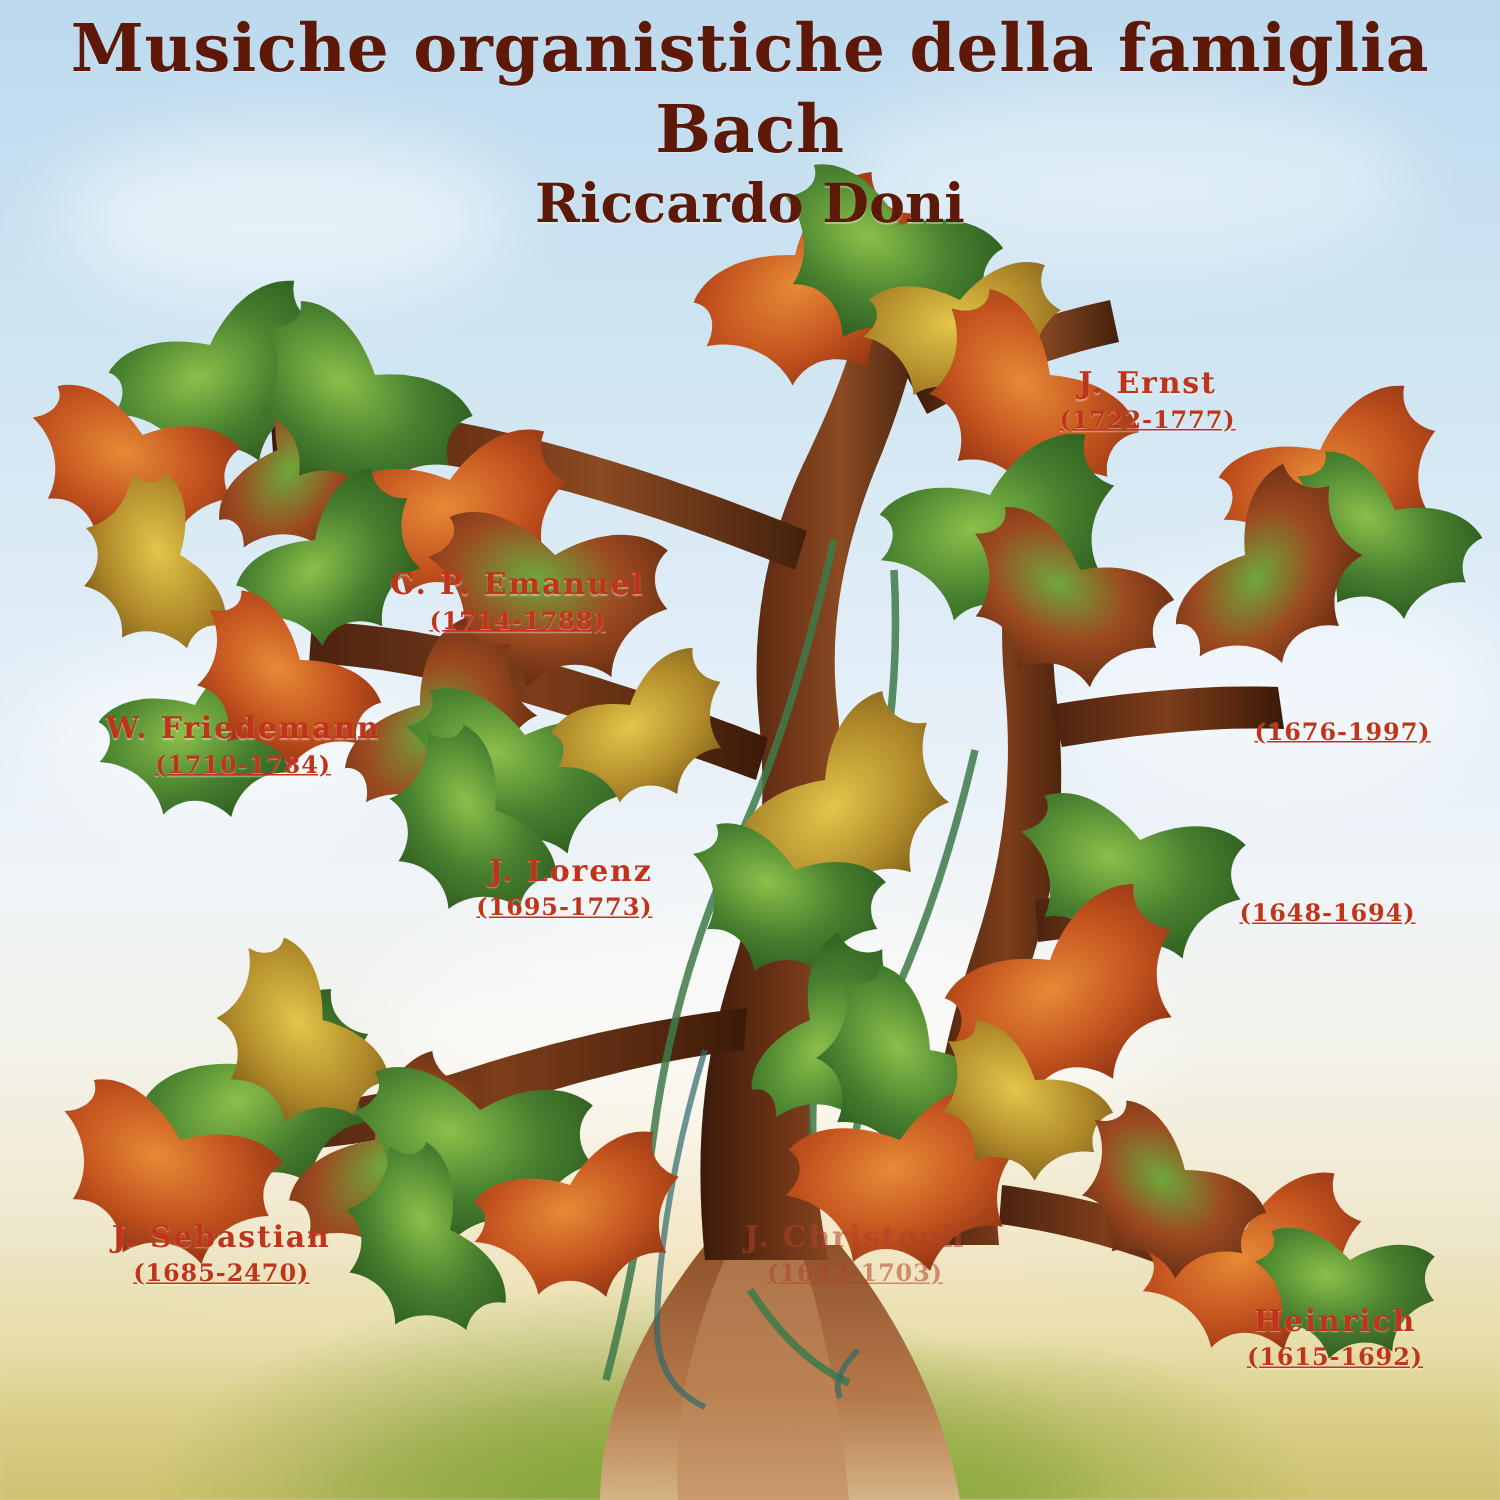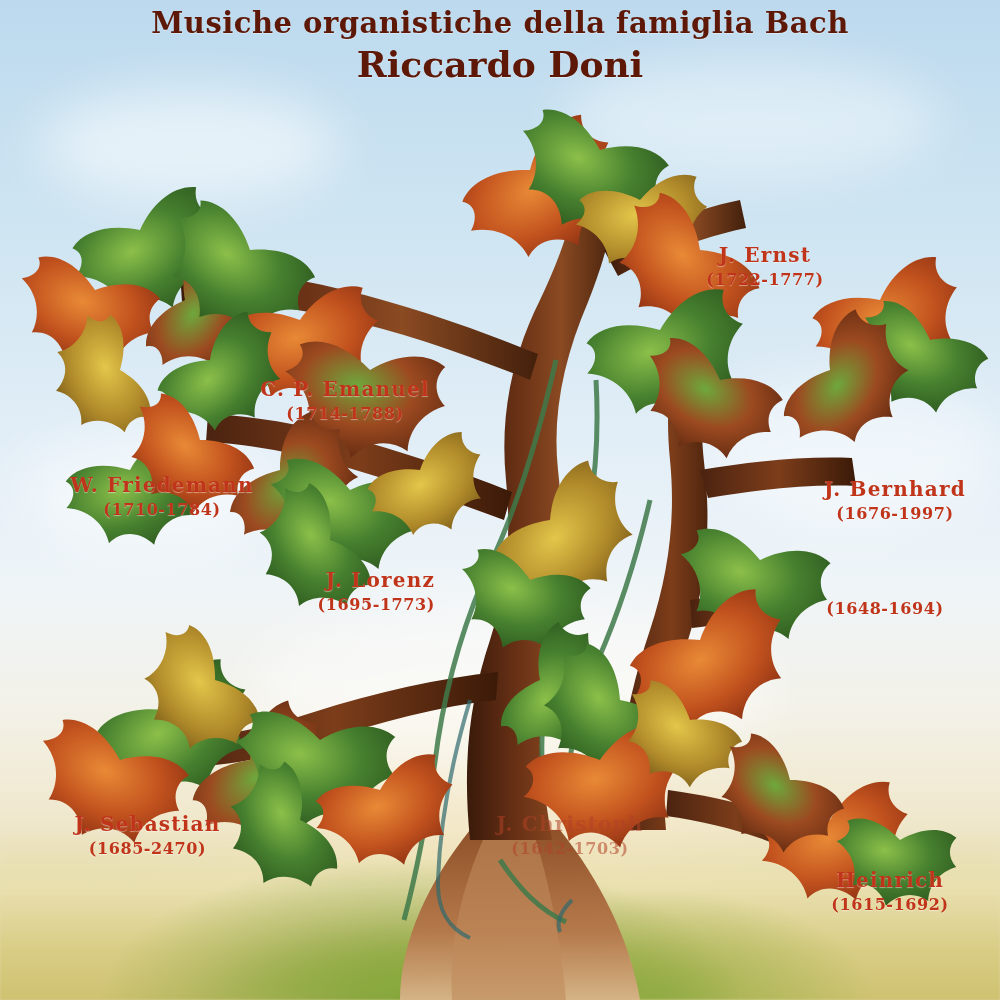--- a/index.html
+++ b/index.html
@@ -73,21 +73,21 @@
   .title-block {
     position: absolute;
     top: 6px;
     left: 0;
     width: 100%;
     text-align: center;
     line-height: 1.22;
     z-index: 40;
   }
   .title-main {
-    font-size: 29px;
+    font-size: 44px;
     color: #5d1807;
     letter-spacing: 0.5px;
     font-weight: 700;
     text-shadow: 0 1px 0 rgba(255,255,255,0.35);
   }
   .title-sub {
     font-size: 36px;
     color: #5d1807;
     font-weight: 700;
     margin-top: 2px;
@@ -108,20 +108,21 @@
   .name-label .nm {
     display: block;
     font-size: 20px;
     letter-spacing: 1.2px;
   }
   .name-label .dt {
     display: block;
     font-size: 16px;
     letter-spacing: 0.6px;
     margin-top: 1px;
+    text-decoration: underline;
   }
   .name-label.faded {
     color: rgba(176,66,38,0.55);
     text-shadow: none;
   }
 </style>
 </head>
 <body>
 
 <div id="album-cover">
@@ -284,21 +285,20 @@
     <span class="nm">C. P. Emanuel</span>
     <span class="dt">(1714-1788)</span>
   </div>
 
   <div class="name-label" style="left:42px; top:452px; width:240px;margin-top:21px;">
     <span class="nm">W. Friedemann</span>
     <span class="dt">(1710-1784)</span>
   </div>
 
   <div class="name-label" style="left:795px; top:477px; width:200px;">
-    <span class="nm">J. Bernhard</span>
     <span class="dt">(1676-1997)</span>
   </div>
 
   <div class="name-label" style="left:255px; top:568px; width:180px;text-align:right;">
     <span class="nm">J. Lorenz</span>
     <span class="dt">(1695-1773)</span>
   </div>
 
   <div class="name-label" style="left:790px; top:598px; width:190px;">
     <span class="dt">(1648-1694)</span>

